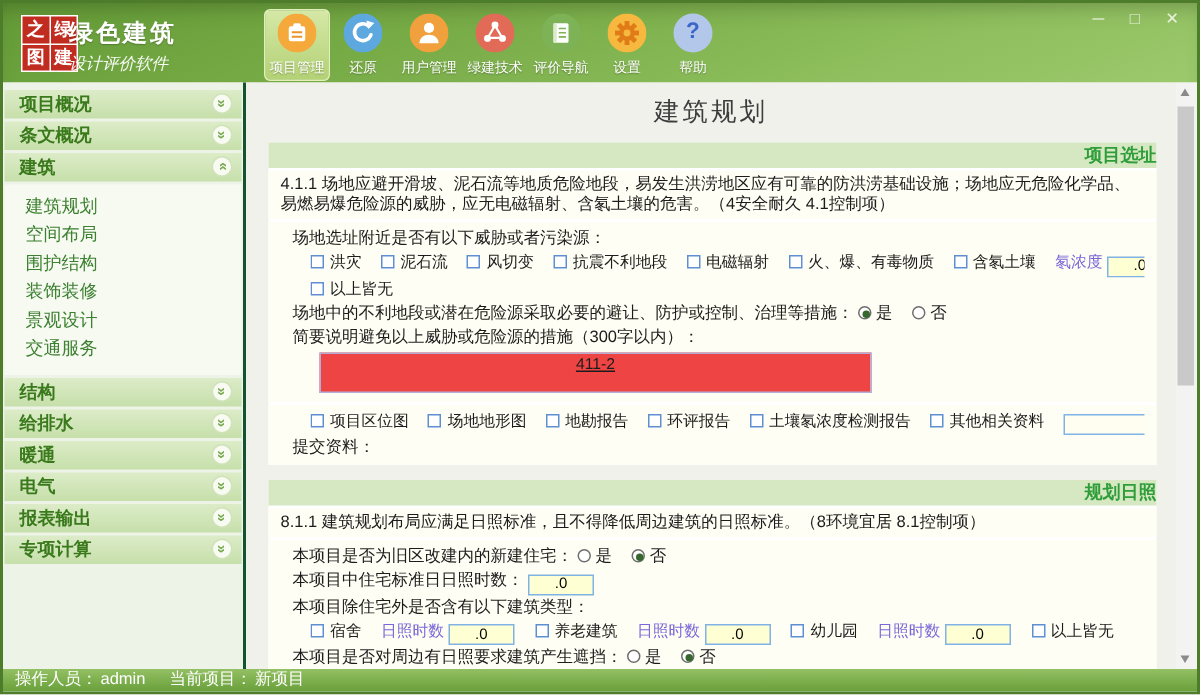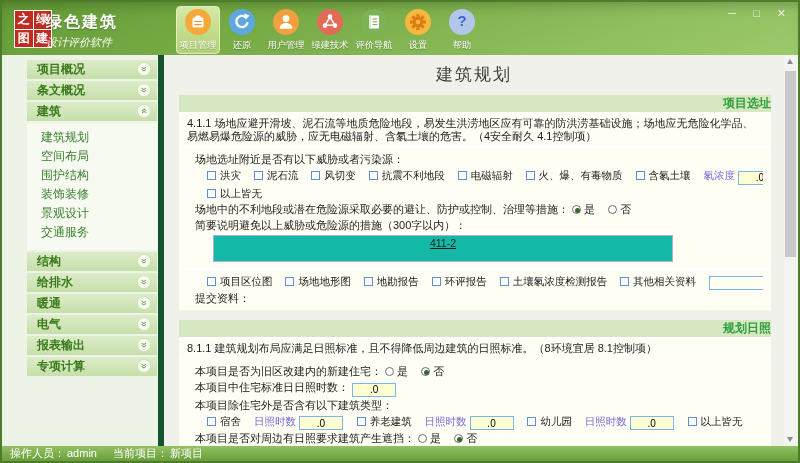--- a/index.html
+++ b/index.html
@@ -26,21 +26,21 @@
   .help-circle { width:26px; height:26px; border-radius:50%; background:#b3c7ea; position:relative; }
   .help-circle::after { content:"?"; position:absolute; left:0; right:0; top:3px; font-size:15px; font-weight:bold; color:#3a66c8; }
 
   .winctl { position:absolute; right:12px; top:5px; display:flex; gap:17px; color:#e9f1dd; font-size:11px; }
   .winctl span { cursor:pointer; line-height:12px; }
 
   
   .bodyarea { position:absolute; top:53px; bottom:15px; left:0; right:0; display:flex; }
 
   
-  .sidebar { width:162px; background:#eef3e8; border-right:6px solid #14532d; padding-top:5px; overflow:hidden;padding-left:24px; }
+  .sidebar { width:162px; background:#eef3e8; border-right:2px solid #14532d; padding-top:5px; overflow:hidden; }
   .acc-header { position:relative; height:19px; line-height:19px; margin:0 1px 2px 1px;
     background:linear-gradient(#dcecc8,#c6dfaa); color:#3a7a1c; font-weight:bold; font-size:12px;
     padding-left:10px; cursor:pointer; }
   .chev { position:absolute; right:6px; top:2px; width:14px; height:14px; border-radius:50%;
     background:#f8fbf2; border:1px solid #cfe2b8; color:#76a84e; font-size:10px; line-height:12px; text-align:center; }
   .chev::before { content:"\00AB"; display:inline-block; font-weight:bold; }
   .chev.down::before { transform:rotate(-90deg); }
   .chev.up::before { transform:rotate(90deg); }
   .submenu { background:#f6faf1; padding:5px 0 8px 14px; margin:0 1px 2px 1px; }
   .submenu-item { height:19px; line-height:19px; font-size:12px; color:#3d8031; cursor:pointer; }
@@ -59,21 +59,21 @@
   .ck { margin-right:10px; cursor:pointer; }
   .ck em, .rd em { font-style:normal; }
   .cb { display:inline-block; width:9px; height:9px; background:#fff; border:1px solid #5f8fd2; margin-right:4px; vertical-align:-1px; }
   .rd { margin-right:10px; cursor:pointer; }
   .rb { display:inline-block; width:9px; height:9px; border:1px solid #6e6e6e; border-radius:50%; background:#fff; margin-right:3px; vertical-align:-1px; position:relative; }
   .rb.sel::after { content:""; position:absolute; left:2px; top:2px; width:5px; height:5px; border-radius:50%; background:#35672f; }
   .vl { color:#7b68d8; }
   .num { width:44px; height:14px; background:#ffffd4; border:1px solid #7fb2e5; text-align:center;
     font-size:10px; font-family:"Liberation Sans",sans-serif; vertical-align:-2px; }
   .num.wide { width:106px; background:#fffef0; }
-  .ta { height:27px; margin:2px 0 3px 26px; width:460px; background:#14b8a6; border:1px solid #b3aed6;
+  .ta { height:27px; margin:2px 0 3px 26px; width:368px; background:#ef4444; border:1px solid #b3aed6;
     text-align:center; font-size:10.5px; color:#1c1c1c; padding-top:1px;text-decoration:underline; }
 
   
   .vscroll { width:14px; background:#f3f3f1; border-left:1px solid #dedeab0; position:relative; }
   .sbtn { position:absolute; left:0; width:13px; height:13px; cursor:pointer; }
   .sbtn.up { top:0; }
   .sbtn.down { bottom:0; }
   .tri-up { position:absolute; left:3px; top:4px; width:0; height:0; border-left:3.5px solid transparent;
     border-right:3.5px solid transparent; border-bottom:5px solid #8a8a8a; }
   .tri-down { position:absolute; left:3px; top:4px; width:0; height:0; border-left:3.5px solid transparent;

